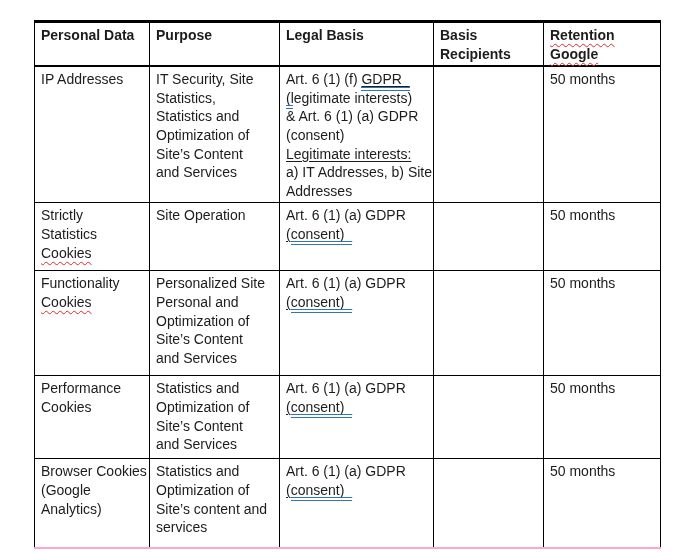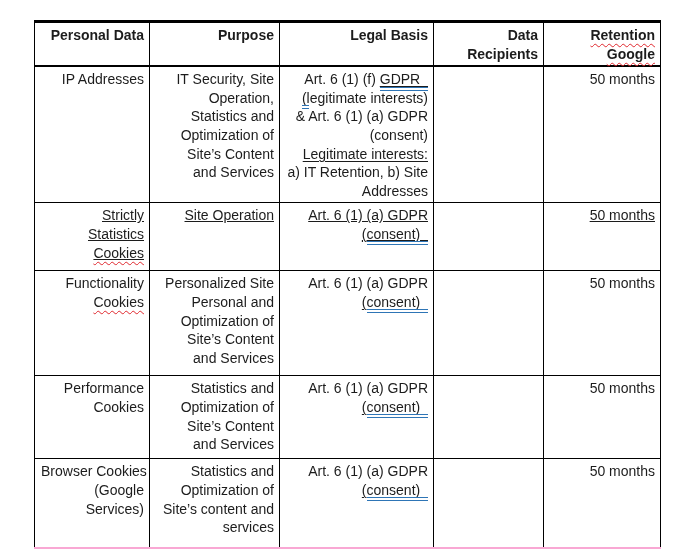--- a/index.html
+++ b/index.html
@@ -18,21 +18,21 @@
   }
   table.gdpr-table {
     border-collapse: collapse;
     table-layout: fixed;
     width: 626px;
   }
   table.gdpr-table th,
   table.gdpr-table td {
     border: 1px solid #000000;
     vertical-align: top;
-    text-align: right;
+    text-align: left;
     padding: 3px 5px 2px 6px;
     font-size: 14px;
     line-height: 18.6px;
     font-weight: normal;
     overflow: visible;
   }
   table.gdpr-table th { font-weight: bold; }
   tr.header-row th {
     border-top: 3px solid #000000;
     border-bottom: 2px solid #000000;
@@ -83,21 +83,21 @@
   .seg.sp {
     text-decoration-line: underline;
     text-decoration-style: wavy;
     text-decoration-color: #e0282e;
     text-decoration-thickness: 1px;
     text-underline-offset: 3px;
   }
   
   tr.h-header { height: 38px; }
   tr.h-r1 { height: 134px; margin-top: 16px; }
-  tr.h-r2 { height: 68px; text-decoration: underline; }
+  tr.h-r2 { height: 68px; }
   tr.h-r3 { height: 105px; }
   tr.h-r4 { height: 83px; }
   tr.h-r5 { height: 89px; }
 </style>
 </head>
 <body>
 
 <div class="doc-page">
   <table class="gdpr-table">
     <colgroup>
@@ -112,47 +112,47 @@
       <th>
             <div class="line"><span class="seg b">Personal Data</span></div>
           </th>
       <th>
             <div class="line"><span class="seg b">Purpose</span></div>
           </th>
       <th>
             <div class="line"><span class="seg b">Legal Basis</span></div>
           </th>
       <th>
-            <div class="line"><span class="seg b">Data</span></div>
+            <div class="line"><span class="seg b">Basis</span></div>
             <div class="line"><span class="seg b">Recipients</span></div>
           </th>
       <th>
             <div class="line"><span class="seg b sp">Retention</span></div>
             <div class="line"><span class="seg b sp">Google</span></div>
           </th>
     </tr>
     <tr class="h-r1">
       <td>
             <div class="line"><span class="seg">IP Addresses</span></div>
           </td>
       <td>
             <div class="line"><span class="seg">IT Security, Site</span></div>
-            <div class="line"><span class="seg">Operation,</span></div>
+            <div class="line"><span class="seg">Statistics,</span></div>
             <div class="line"><span class="seg">Statistics and</span></div>
             <div class="line"><span class="seg">Optimization of</span></div>
             <div class="line"><span class="seg">Site’s Content</span></div>
             <div class="line"><span class="seg">and Services</span></div>
           </td>
       <td>
             <div class="line"><span class="seg">Art. 6 (1) (f) </span><span class="seg u g">GDPR&nbsp;&nbsp;</span></div>
             <div class="line"><span class="seg g2">(</span><span class="seg">legitimate interests)</span></div>
             <div class="line"><span class="seg">&amp; Art. 6 (1) (a) GDPR</span></div>
             <div class="line"><span class="seg">(consent)</span></div>
             <div class="line"><span class="seg u">Legitimate interests:</span></div>
-            <div class="line"><span class="seg">a) IT Retention, b) Site</span></div>
+            <div class="line"><span class="seg">a) IT Addresses, b) Site</span></div>
             <div class="line"><span class="seg">Addresses</span></div>
           </td>
       <td></td>
       <td>
             <div class="line"><span class="seg">50 months</span></div>
           </td>
     </tr>
     <tr class="h-r2">
       <td>
             <div class="line"><span class="seg">Strictly</span></div>
@@ -209,21 +209,21 @@
           </td>
       <td></td>
       <td>
             <div class="line"><span class="seg">50 months</span></div>
           </td>
     </tr>
     <tr class="h-r5 last-row">
       <td>
             <div class="line"><span class="seg">Browser Cookies</span></div>
             <div class="line"><span class="seg">(Google</span></div>
-            <div class="line"><span class="seg">Services)</span></div>
+            <div class="line"><span class="seg">Analytics)</span></div>
           </td>
       <td>
             <div class="line"><span class="seg">Statistics and</span></div>
             <div class="line"><span class="seg">Optimization of</span></div>
             <div class="line"><span class="seg">Site’s content and</span></div>
             <div class="line"><span class="seg">services</span></div>
           </td>
       <td>
             <div class="line"><span class="seg">Art. 6 (1) (a) GDPR</span></div>
             <div class="line"><span class="seg u">(</span><span class="seg u g">consent)&nbsp;&nbsp;</span></div>

